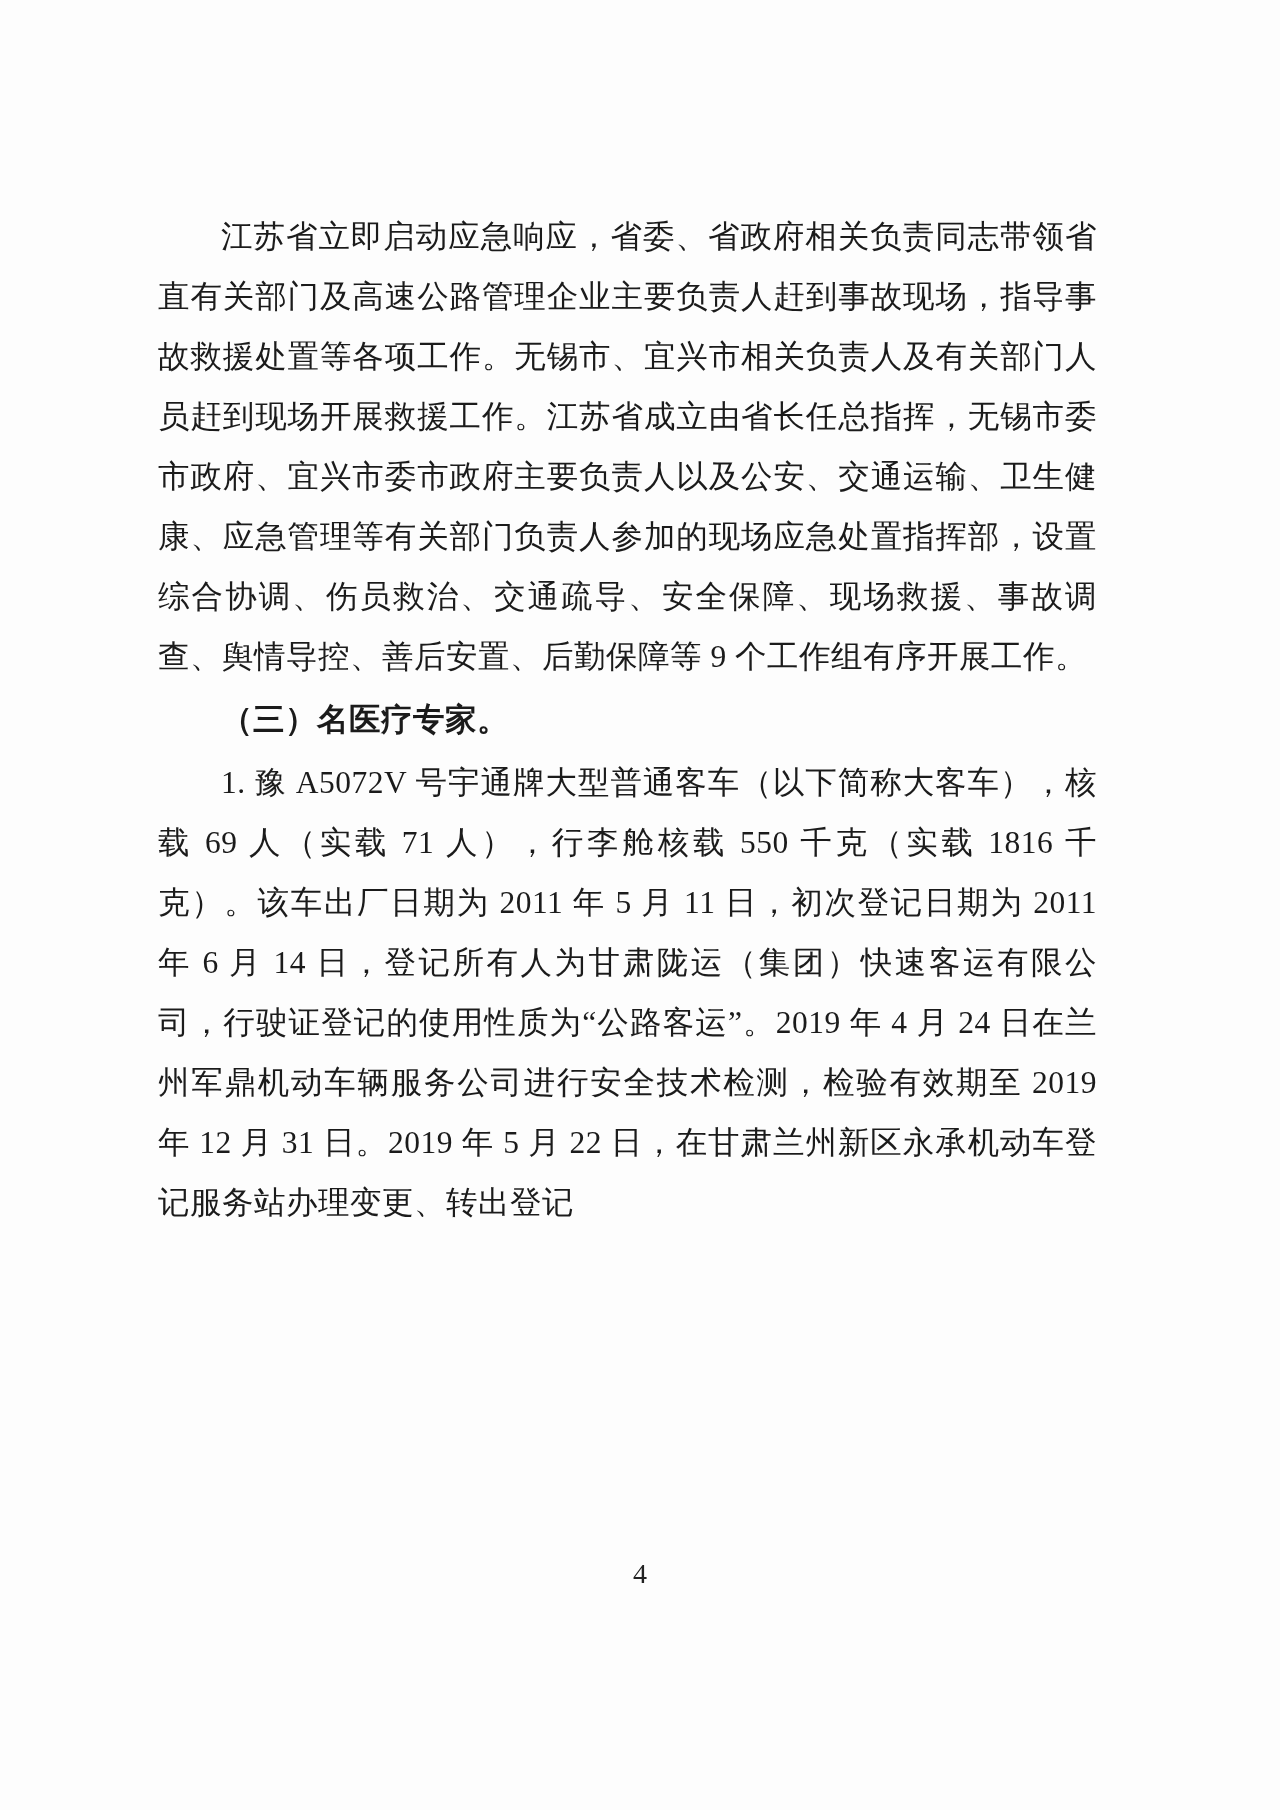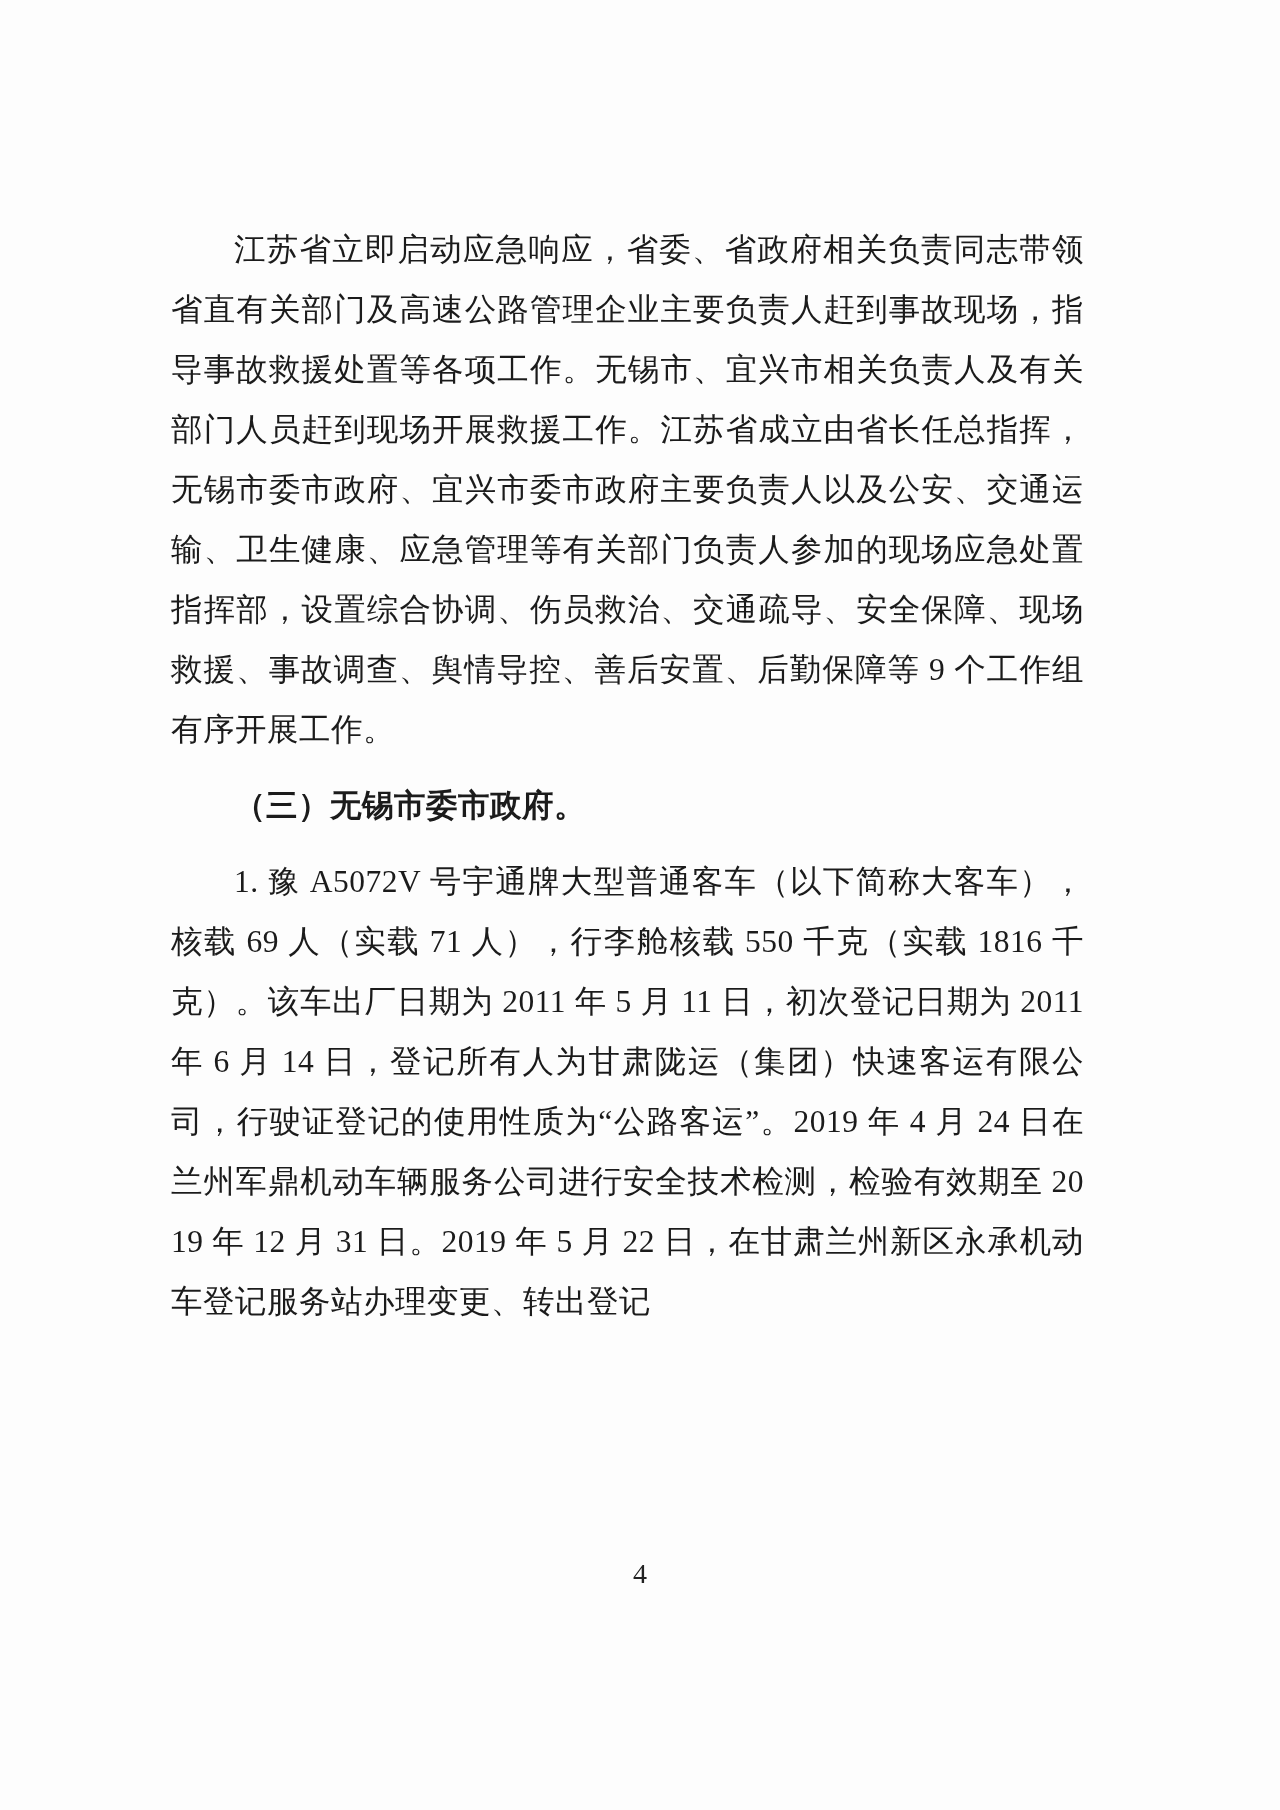--- a/index.html
+++ b/index.html
@@ -12,21 +12,21 @@
     color: #1b1b1b;
     overflow: hidden;
   }
   .content {
     position: absolute;
     left: 155px;
     top: 204px;
     width: 945px;
   }
   .para, .heading {
-    margin: 16px;
+    margin: 3px;
     padding: 0;
     font-size: 31.5px;
     line-height: 60px;
     text-align: justify;
     text-justify: inter-ideograph;
     text-indent: 2em;
     letter-spacing: 0.5px;
     word-break: break-all;
   }
   .heading {
@@ -42,17 +42,17 @@
     line-height: 36px;
     color: #222222;
   }
 </style>
 </head>
 <body>
 
 <div class="page">
   <div class="content">
     <p class="para">江苏省立即启动应急响应，省委、省政府相关负责同志带领省直有关部门及高速公路管理企业主要负责人赶到事故现场，指导事故救援处置等各项工作。无锡市、宜兴市相关负责人及有关部门人员赶到现场开展救援工作。江苏省成立由省长任总指挥，无锡市委市政府、宜兴市委市政府主要负责人以及公安、交通运输、卫生健康、应急管理等有关部门负责人参加的现场应急处置指挥部，设置综合协调、伤员救治、交通疏导、安全保障、现场救援、事故调查、舆情导控、善后安置、后勤保障等 9 个工作组有序开展工作。</p>
-    <h3 class="heading">（三）无锡市委市政府。</h3>
+    <h3 class="heading">（三）名医疗专家。</h3>
     <p class="para">1. 豫 A5072V 号宇通牌大型普通客车（以下简称大客车），核载 69 人（实载 71 人），行李舱核载 550 千克（实载 1816 千克）。该车出厂日期为 2011 年 5 月 11 日，初次登记日期为 2011 年 6 月 14 日，登记所有人为甘肃陇运（集团）快速客运有限公司，行驶证登记的使用性质为“公路客运”。2019 年 4 月 24 日在兰州军鼎机动车辆服务公司进行安全技术检测，检验有效期至 2019 年 12 月 31 日。2019 年 5 月 22 日，在甘肃兰州新区永承机动车登记服务站办理变更、转出登记</p>
   </div>
   <div class="page-number">4</div>
 </div>
 
 </body></html>

